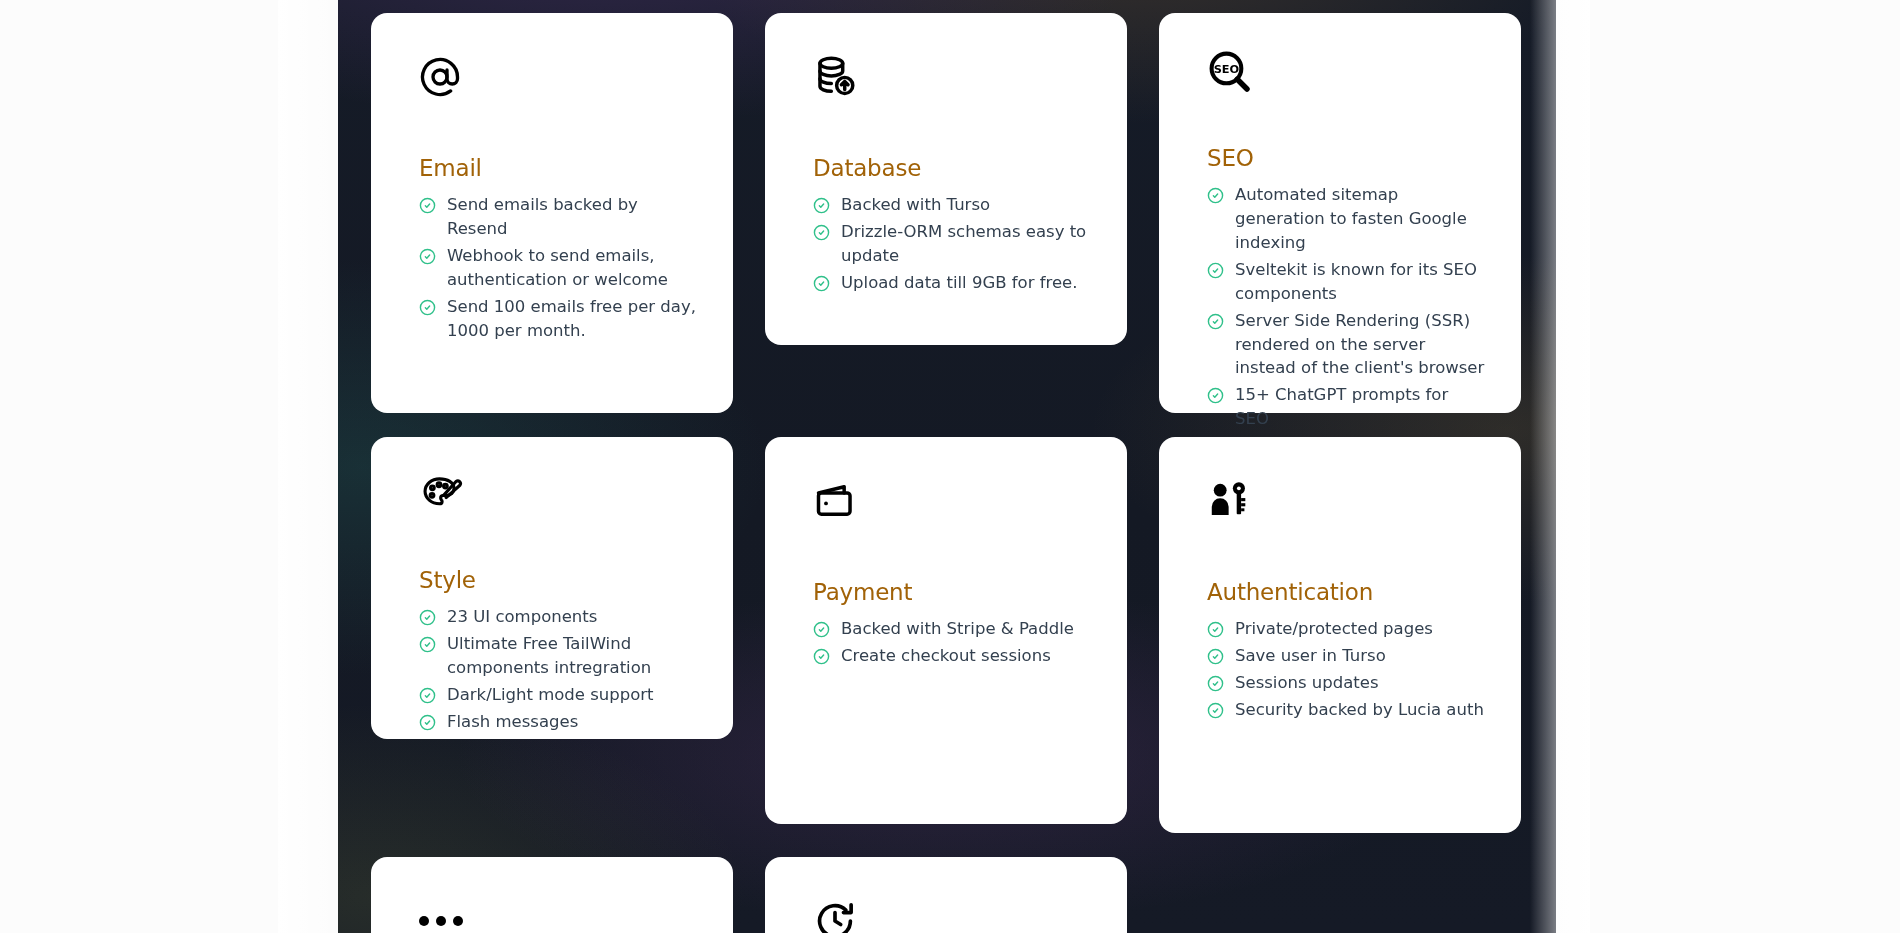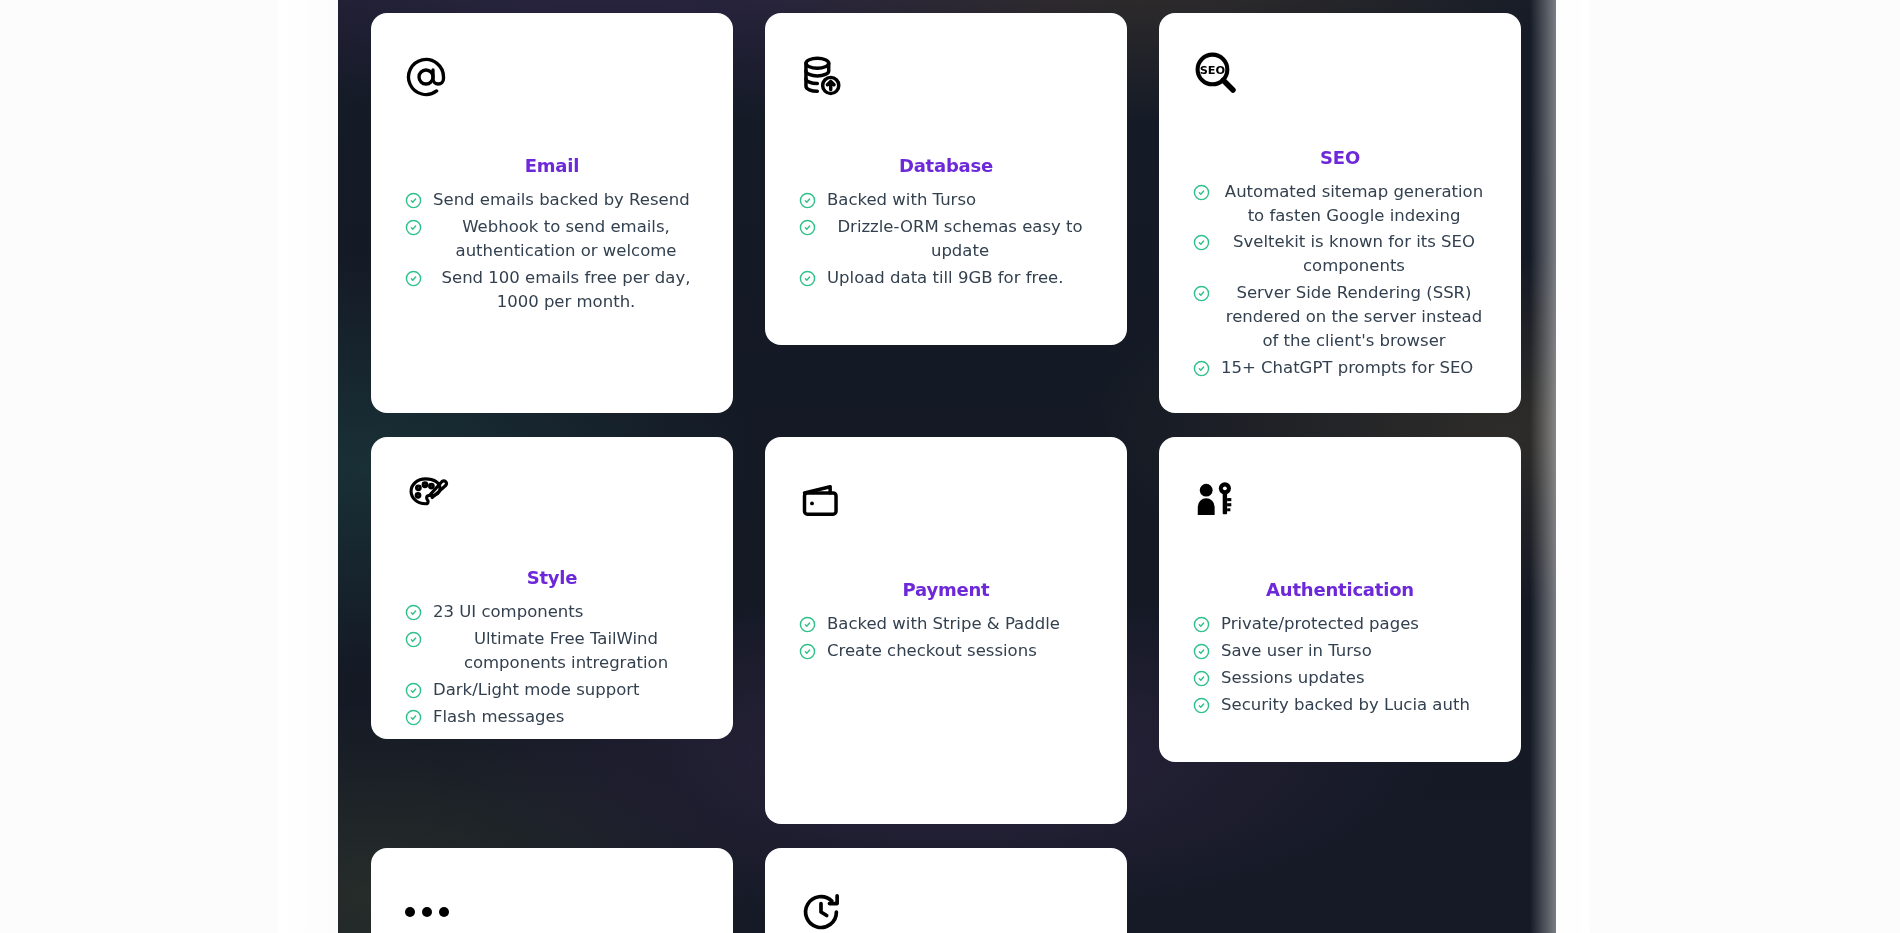--- a/index.html
+++ b/index.html
@@ -61,39 +61,38 @@
     width: 1152px;
     display: grid;
     grid-template-columns: repeat(3, 362px);
     column-gap: 32px;
     row-gap: 24px;
   }
 
   .card {
     background: #ffffff;
     border-radius: 16px;
-    padding: 36px 34px 30px 34px;
+    padding: 36px 34px 30px 48px;
     display: flex;
     flex-direction: column;
-    text-align: center;
   }
 
   .card-icon {
     height: 56px;
     display: flex;
     align-items: center;
     color: #000000;
     margin-bottom: 50px;
   }
   .card-icon svg { display: block; }
 
   .card-title {
-    font-size: 18px;
-    font-weight: 700;
-    color: #6d28d9;
+    font-size: 23px;
+    font-weight: 400;
+    color: #a16207;
     letter-spacing: -0.2px;
     margin-bottom: 12px;
   }
 
   .feature-list { list-style: none; }
 
   .feature-item {
     display: flex;
     align-items: flex-start;
     gap: 11px;
@@ -340,21 +339,21 @@
                 <svg width="17" height="17" viewBox="0 0 24 24" fill="none" stroke="currentColor" stroke-width="2" stroke-linecap="round" stroke-linejoin="round">
                   <circle cx="12" cy="12" r="10"></circle>
                   <path d="M9 12.5l2 2 4-4.5"></path>
                 </svg>
               </span>
             <span class="feature-text">Create checkout sessions</span>
           </li>
         </ul>
       </div>
 
-      <div class="card row-2" style="height:325px">
+      <div class="card row-2" style="height:396px">
         <div class="card-icon">
           <svg width="44" height="44" viewBox="0 0 24 24" fill="currentColor" stroke="none">
             <circle cx="7.2" cy="6.1" r="3.5"></circle>
             <path d="M2.6 19.6v-4.5a4.6 4.6 0 0 1 4.6-4.6h0a4.6 4.6 0 0 1 4.6 4.6v4.5z"></path>
             <circle cx="17.4" cy="5.1" r="3.3"></circle>
             <rect x="16.2" y="7.6" width="2.4" height="11.6" rx="0.5"></rect>
             <rect x="18.6" y="10.4" width="2.3" height="1.7"></rect>
             <rect x="18.6" y="13.2" width="2.3" height="1.7"></rect>
             <rect x="18.6" y="16.0" width="1.8" height="1.6"></rect>
             <circle cx="17.4" cy="5.1" r="1.05" fill="#fff"></circle>

